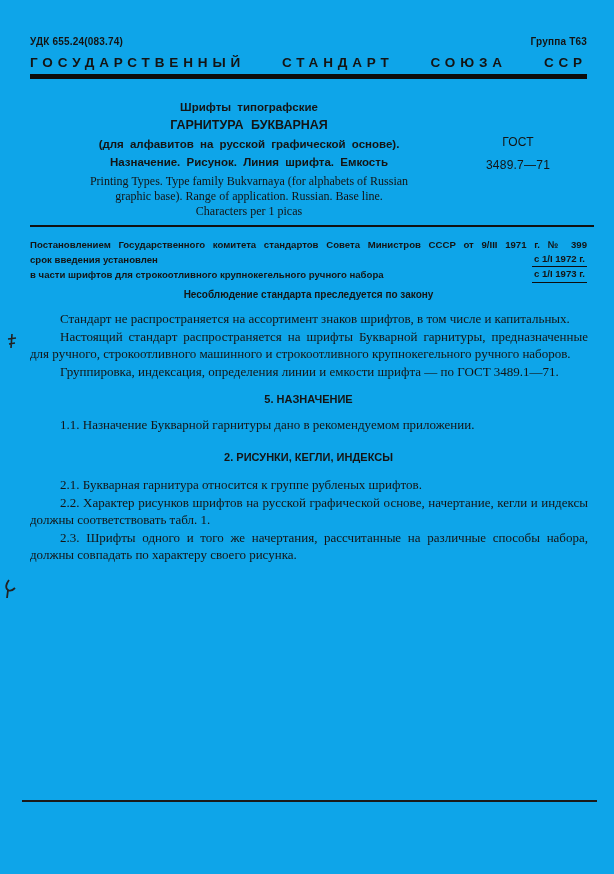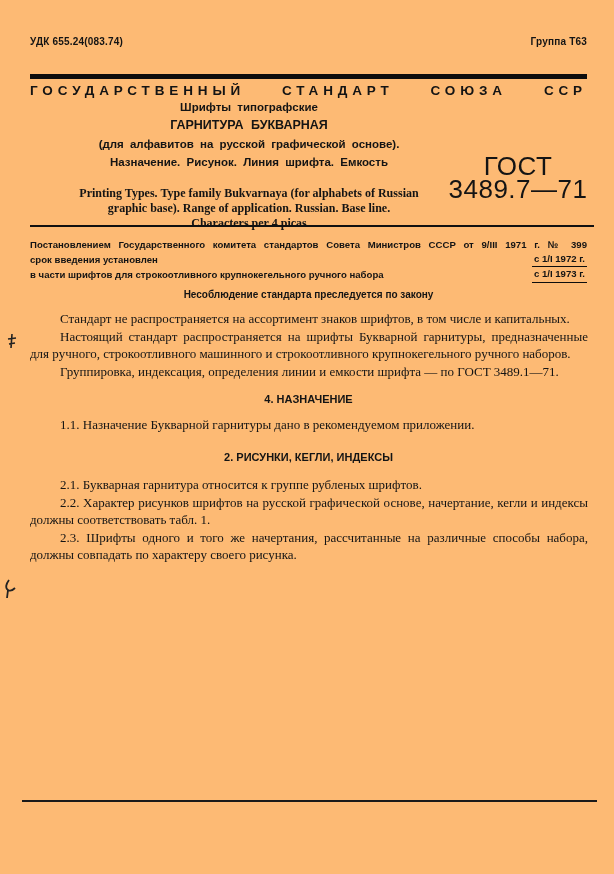--- a/index.html
+++ b/index.html
@@ -1,47 +1,47 @@
 <!DOCTYPE html>
 <html><head>
 <meta charset="utf-8">
 <style>
   html,body{margin:0;padding:0;background:#e8e8e8;}
   .page{
     position:relative;
     width:614px;height:874px;
     margin:0 auto;
-    background:#fdba74;
+    background:#0ea5e9;
     color:#141414;
     font-family:"Liberation Serif", serif;
     overflow:hidden;
     box-shadow:0 0 4px rgba(0,0,0,.25);
   }
   .abs{position:absolute;}
 
   
   .meta-row{left:30px;top:36px;width:557px;display:flex;justify-content:space-between;
     font-family:"Liberation Sans", sans-serif;font-weight:bold;font-size:10px;letter-spacing:.02em;}
 
   
   .std-header{left:30px;top:55px;width:557px;
     font-family:"Liberation Sans", sans-serif;font-weight:bold;font-size:13.5px;
     letter-spacing:.36em;white-space:nowrap;
-    text-align:justify;text-align-last:justify;margin-top:28px;}
+    text-align:justify;text-align-last:justify;}
   .header-bar{left:30px;top:74px;width:557px;height:5px;background:#0d0d0d;}
 
   
   .title-block{left:30px;top:98px;width:438px;text-align:center;
     font-family:"Liberation Sans", sans-serif;font-weight:bold;}
   .title-block .t-line{font-size:11.5px;line-height:18px;word-spacing:3px;}
   .title-block .t-main{font-size:12.5px;line-height:19px;word-spacing:4px;}
-  .title-en{font-family:"Liberation Serif", serif;font-weight:bold;font-size:12px;line-height:15px;margin-top:15px;}
+  .title-en{font-family:"Liberation Serif", serif;font-weight:normal;font-size:12px;line-height:15px;margin-top:3px;}
 
   .gost-block{left:438px;top:131px;width:160px;text-align:center;
-    font-family:"Liberation Sans", sans-serif;font-size:26px;line-height:23px;letter-spacing:.02em;margin-top:24px;}
+    font-family:"Liberation Sans", sans-serif;font-size:12px;line-height:23px;letter-spacing:.02em;}
 
   .rule-mid{left:30px;top:225px;width:564px;height:2px;background:#111;}
 
   
   .decree{left:30px;top:238px;width:557px;
     font-family:"Liberation Sans", sans-serif;font-weight:bold;font-size:9.6px;line-height:13.5px;}
   .decree-line1{text-align:justify;text-align-last:justify;white-space:nowrap;}
   .decree-row{display:flex;justify-content:space-between;align-items:center;}
   .date-underline{border-bottom:1.6px solid #0d0d0d;padding:0 2px 1px 2px;}
 
@@ -82,21 +82,21 @@
   <div class="abs header-bar"></div>
 
   <div class="abs title-block">
     <div class="t-line">Шрифты типографские</div>
     <div class="t-main">ГАРНИТУРА БУКВАРНАЯ</div>
     <div class="t-line">(для алфавитов на русской графической основе).</div>
     <div class="t-line">Назначение. Рисунок. Линия шрифта. Емкость</div>
     <div class="title-en">
       <div>Printing Types. Type family Bukvarnaya (for alphabets of Russian</div>
       <div>graphic base). Range of application. Russian. Base line.</div>
-      <div>Characters per 4 picas</div>
+      <div>Characters per 1 picas</div>
     </div>
   </div>
 
   <div class="abs gost-block">
     <div>ГОСТ</div>
     <div>3489.7—71</div>
   </div>
 
   <div class="abs rule-mid"></div>
 
@@ -113,21 +113,21 @@
   </div>
 
   <div class="abs law-notice">Несоблюдение стандарта преследуется по закону</div>
 
   <div class="abs bodytext">
     <p>Стандарт не распространяется на ассортимент знаков шрифтов, в том числе и капитальных.</p>
     <p>Настоящий стандарт распространяется на шрифты Букварной гарнитуры, предназначенные для ручного, строкоотливного машинного и строкоотливного  крупнокегельного  ручного  наборов.</p>
     <p>Группировка, индексация, определения линии и емкости шрифта — по ГОСТ 3489.1—71.</p>
   </div>
 
-  <div class="abs sec-head" style="top:393px;">4. НАЗНАЧЕНИЕ</div>
+  <div class="abs sec-head" style="top:393px;">5. НАЗНАЧЕНИЕ</div>
 
   <div class="abs body-11">
     <p>1.1. Назначение Букварной гарнитуры дано в рекомендуемом приложении.</p>
   </div>
 
   <div class="abs sec-head" style="top:451px;">2. РИСУНКИ, КЕГЛИ, ИНДЕКСЫ</div>
 
   <div class="abs body-2">
     <p>2.1. Букварная гарнитура относится к группе рубленых шрифтов.</p>
     <p>2.2. Характер рисунков шрифтов на русской графической основе, начертание, кегли и индексы должны соответствовать табл. 1.</p>

